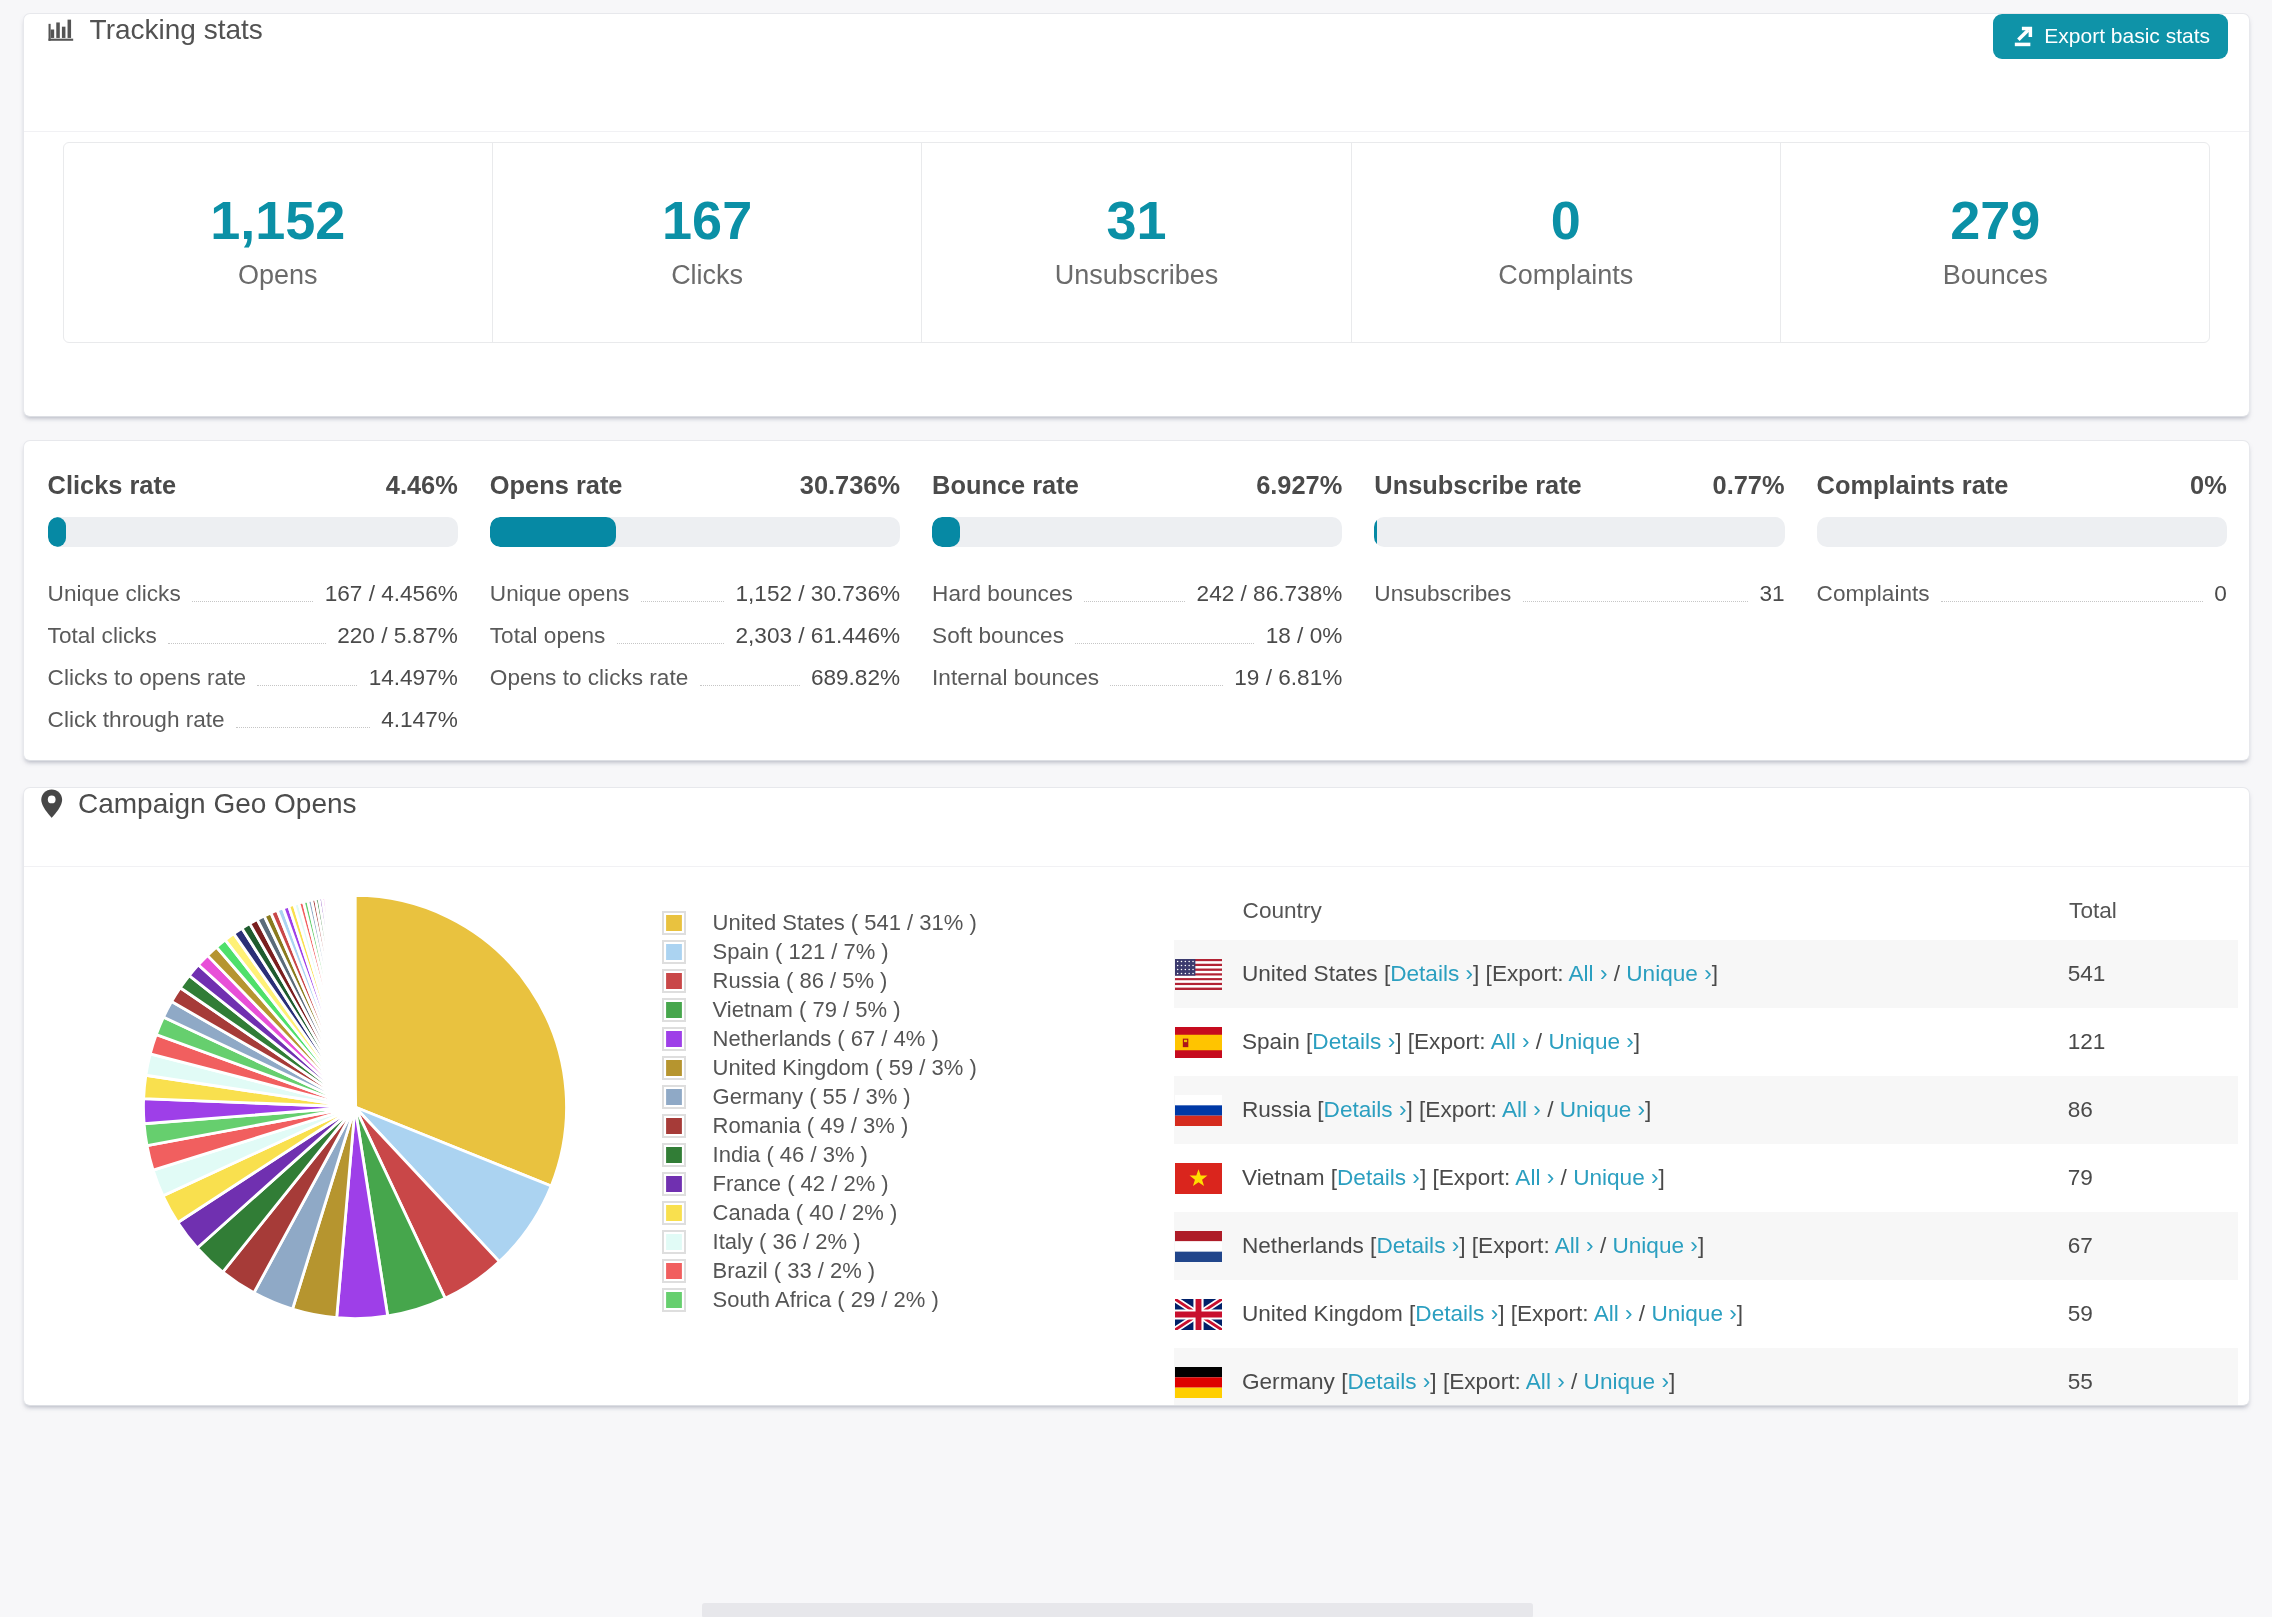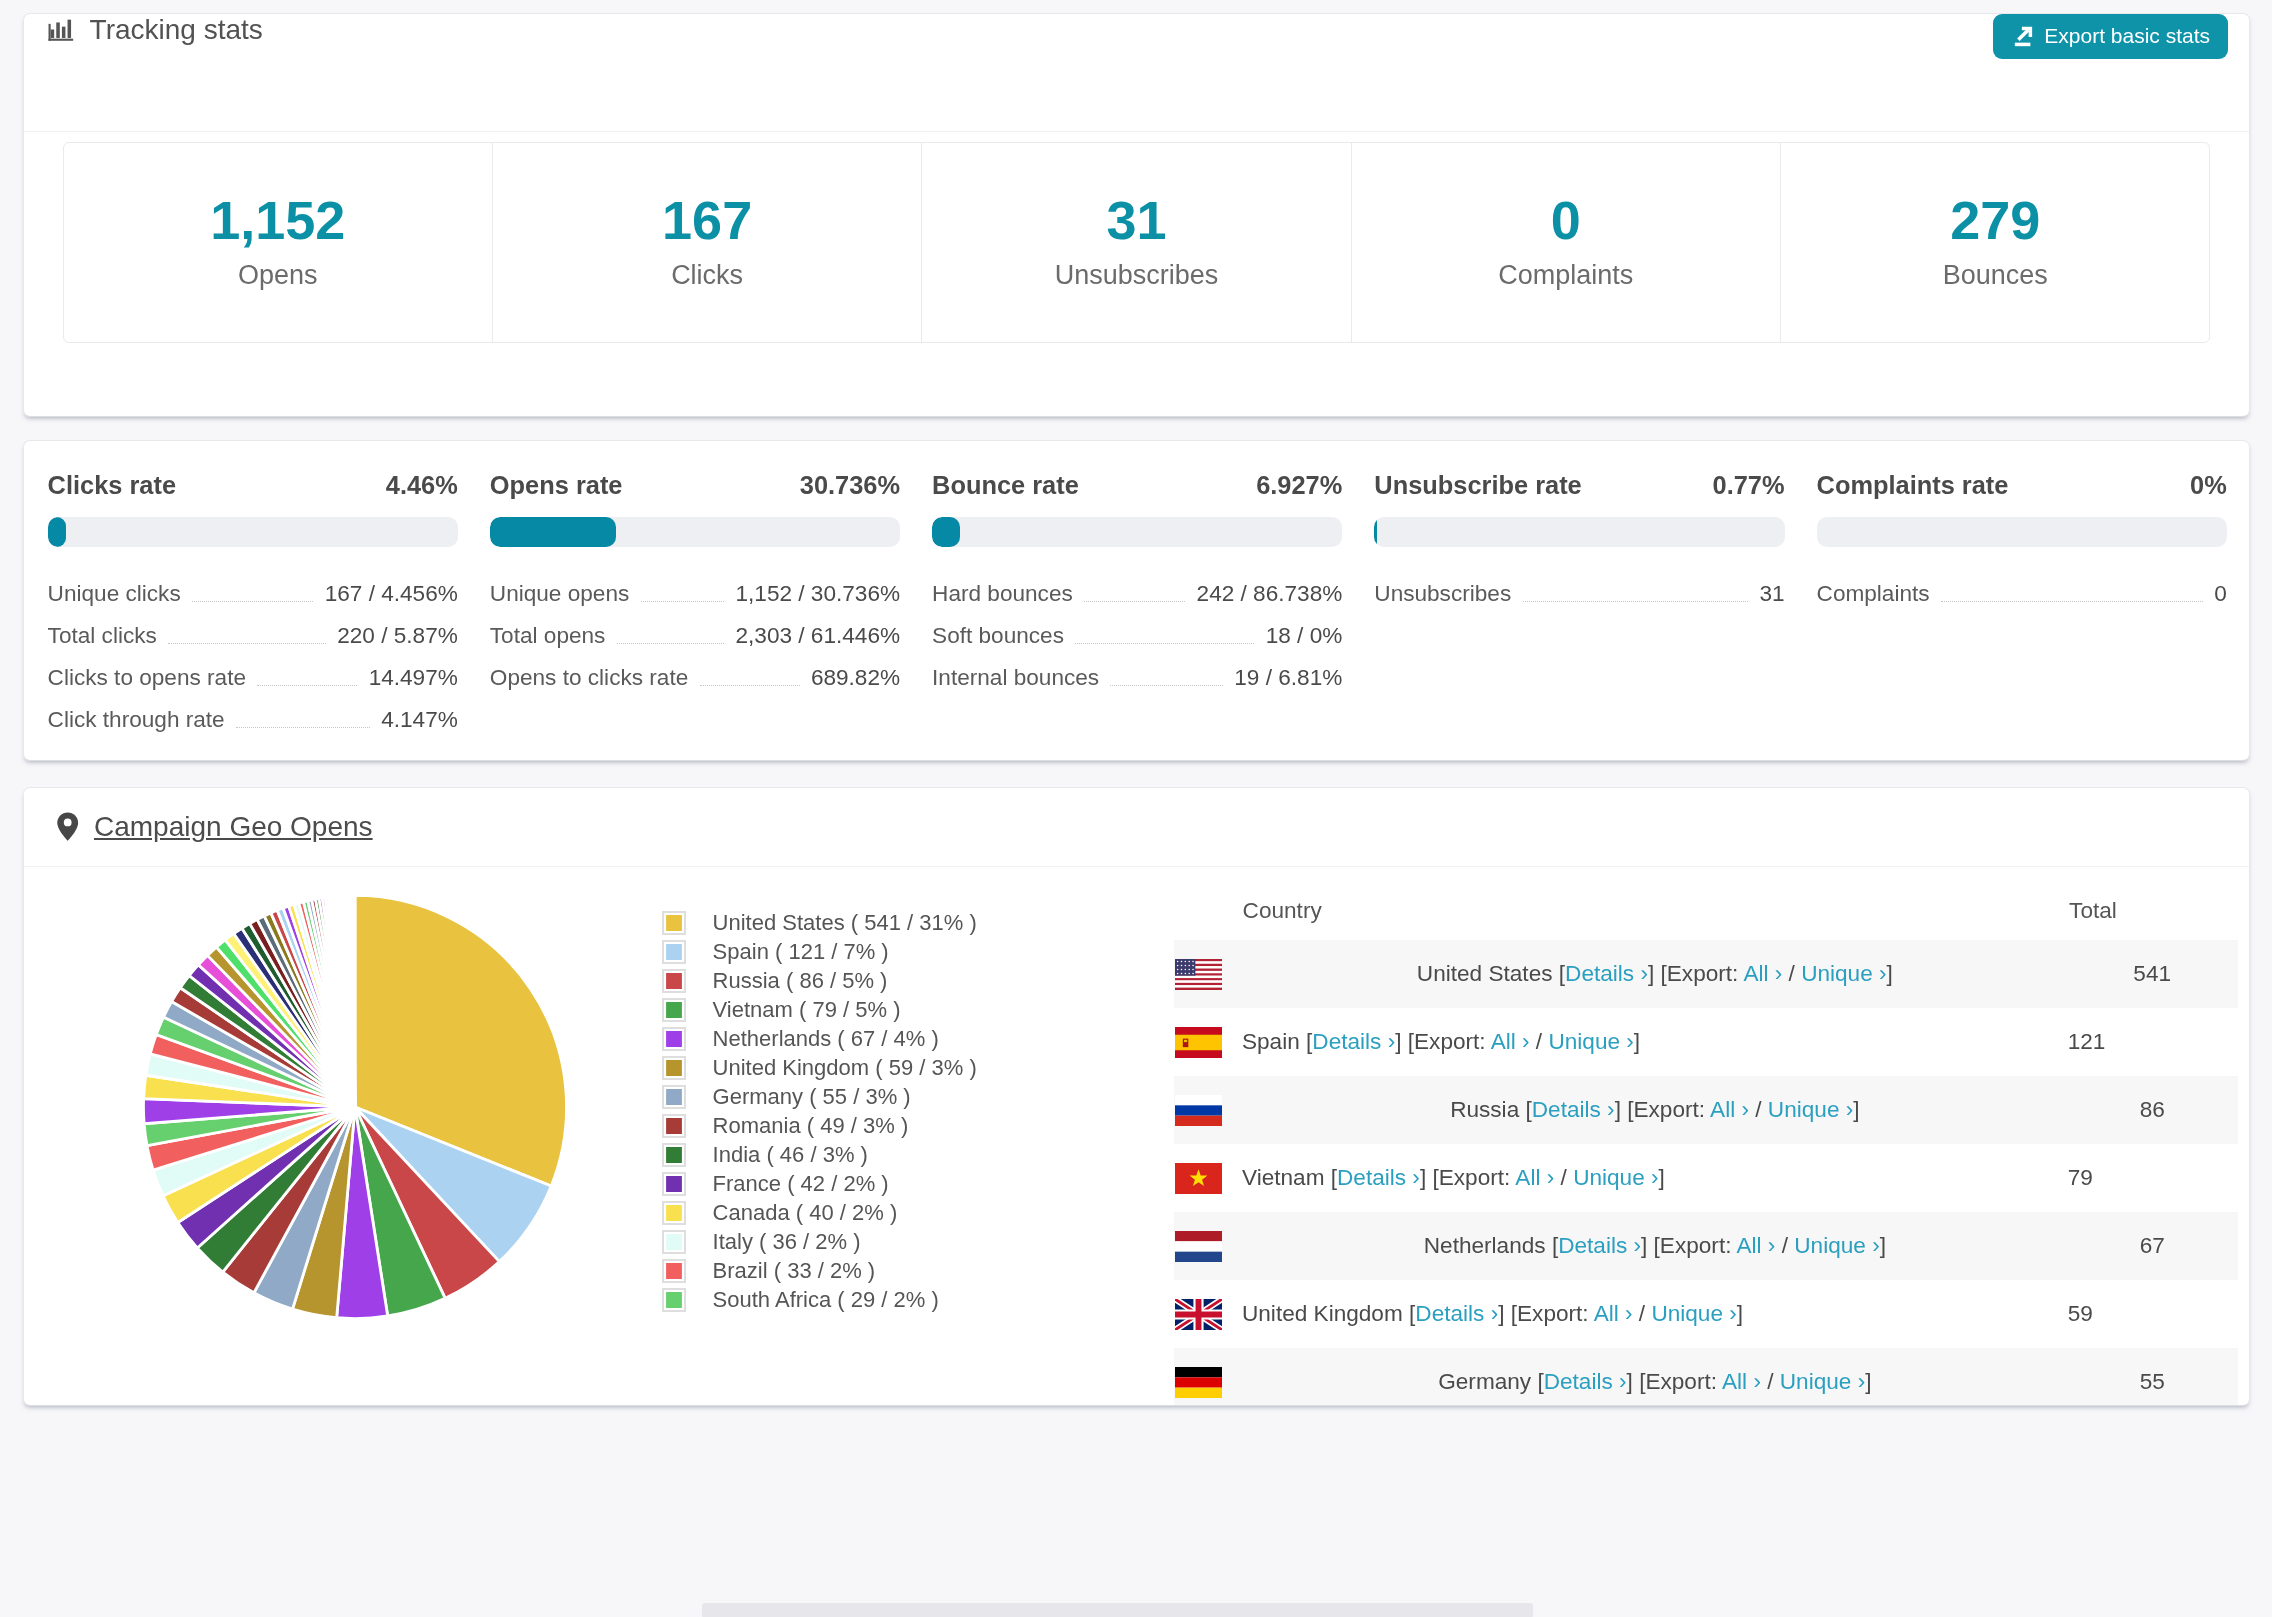--- a/index.html
+++ b/index.html
@@ -34,35 +34,35 @@
   .rates-grid{display:grid;grid-template-columns:1fr 1fr 1fr 1fr 1fr;column-gap:32px;row-gap:30px;align-items:start;}
   .rate-head{display:flex;justify-content:space-between;align-items:baseline;font-size:25.4px;font-weight:bold;color:#4a4a4a;}
   .rate-bar{height:30px;background:#edeff2;border-radius:10px;margin-top:17px;overflow:hidden;}
   .rate-fill{height:100%;background:#0689a4;border-radius:10px;}
   .rate-rows{margin-top:27px;}
   .rate-row{display:flex;align-items:flex-end;height:42px;box-sizing:border-box;padding-bottom:9.2px;font-size:22.6px;color:#5a5a5a;}
   .rate-row .leader{flex:1;border-bottom:1.4px dotted #c6c6c6;margin:0 11.3px;align-self:flex-end;margin-bottom:5px;}
   .rate-row .rv{color:#4a4a4a;white-space:nowrap;}
   
   #panel-geo{margin-top:26px;height:619px;overflow:hidden;}
-  .geo-head{display:flex;align-items:center;height:78px;padding:0 31px;border-bottom:0.7px solid #f1f1f4;text-decoration:underline;}
+  .geo-head{display:flex;align-items:flex-start;height:78px;padding:0 15px;border-bottom:0.7px solid #f1f1f4;}
   .geo-title{font-size:28px;color:#4c4c4c;margin-left:14px;}
   .geo-body{display:flex;padding:0 11.3px 0 24px;}
   .pie-wrap{width:614px;display:flex;justify-content:center;}
   .pie-wrap svg{margin-top:20px;}
   .legend{width:512px;padding-top:41px;}
   .lg-item{display:flex;align-items:center;height:29px;cursor:pointer;}
   .lg-swatch{width:24px;height:24px;box-sizing:border-box;border:2.1px solid #dedede;box-shadow:inset 0 0 0 2.1px #fff;flex:0 0 auto;}
   .lg-label{font-size:22px;color:#555;margin-left:27px;white-space:nowrap;}
   .geo-table{flex:1;padding-top:14px;min-width:0;}
   .t-head{display:flex;align-items:center;height:59px;font-size:22.6px;color:#555;}
   .t-head .th-country{flex:1;padding-left:69px;}
   .t-head .th-total{width:169px;}
   .t-row{display:flex;align-items:center;height:68px;padding:0 1.4px;box-sizing:border-box;}
-  .t-row.odd{background:#f7f7f7;text-align:center;}
+  .t-row.odd{background:#f7f7f7;}
   .flag{width:47px;height:31px;margin-right:20px;flex:0 0 auto;box-shadow:inset 0 0 0 0.7px rgba(0,0,0,.10);}
   .flag svg{display:block;width:47px;height:31px;}
   .t-country{flex:1;font-size:22.6px;color:#4a4a4a;white-space:nowrap;overflow:hidden;}
   .t-country a{color:#2b9fc0;text-decoration:none;cursor:pointer;}
   .t-total{width:169px;font-size:22.6px;color:#4a4a4a;}
   
   .bottom-scroll{position:absolute;bottom:0;left:702px;width:831px;height:15.5px;background:#e7e7eb;border-radius:2.8px;}
   .icon{display:inline-flex;flex:0 0 auto;}
 </style>
 </head>

